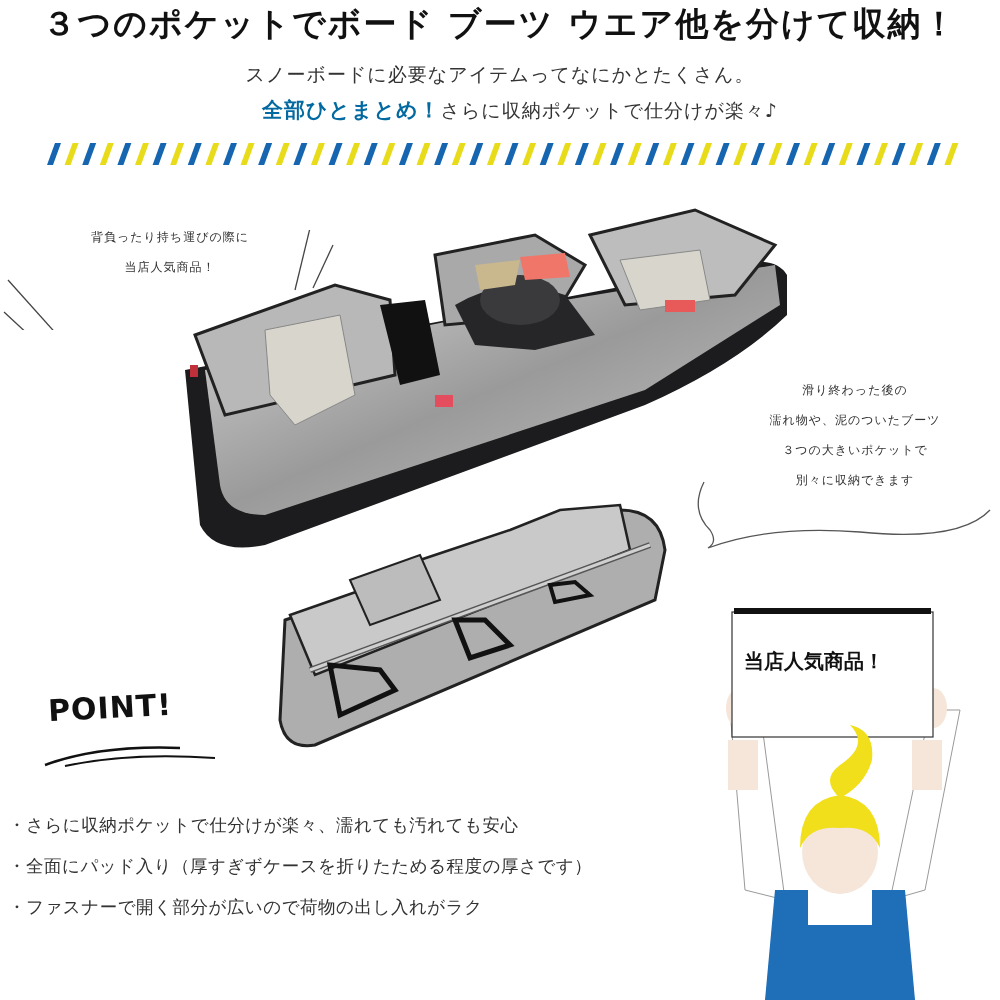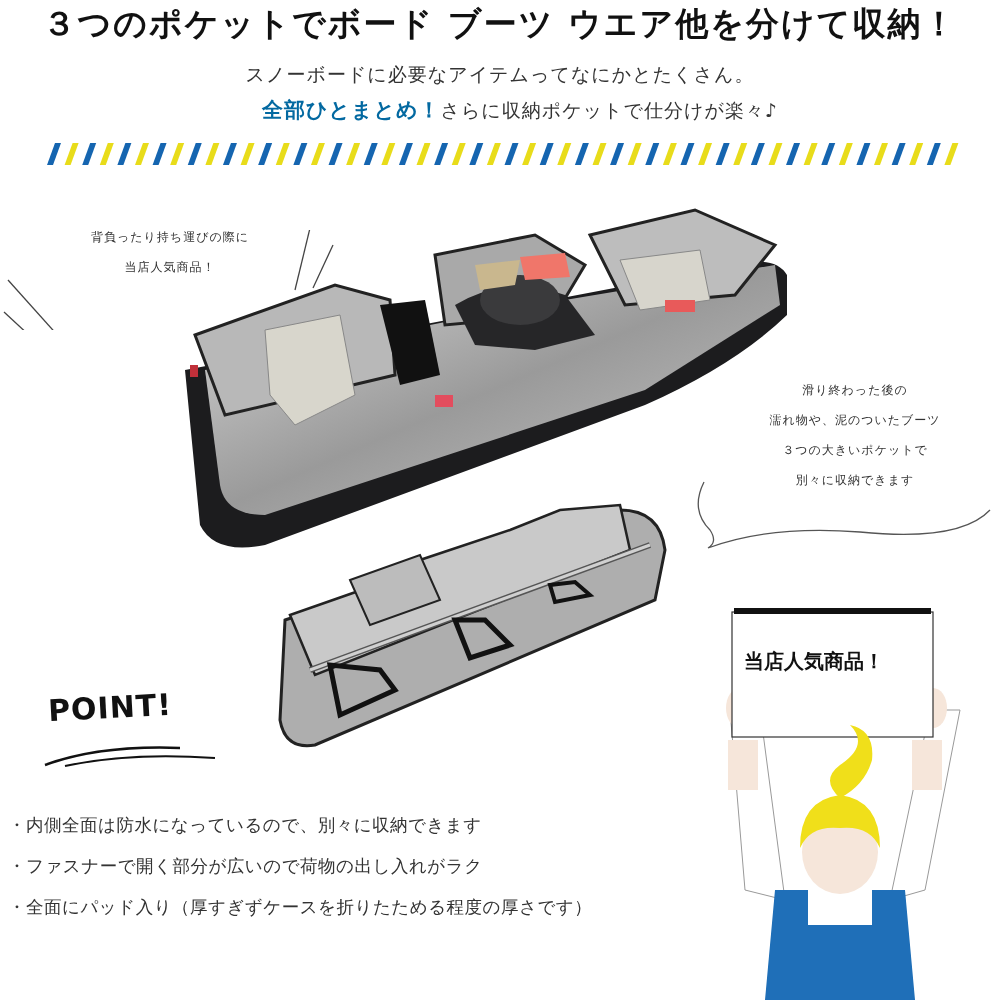--- a/index.html
+++ b/index.html
@@ -157,23 +157,23 @@
   <path d="M80 90 L150 65 L170 110 L100 135 Z" fill="#bcbcbc" stroke="#222" stroke-width="2"></path>
 </svg>
 
 <div class="abs point">POINT!</div>
 <svg class="abs" style="left:40px;top:740px;width:180px;height:30px">
   <path d="M5 25 Q60 5 140 8" fill="none" stroke="#111" stroke-width="2.5"></path>
   <path d="M25 26 Q90 12 175 18" fill="none" stroke="#111" stroke-width="2"></path>
 </svg>
 
 <div class="abs bullets">
-  <div class="li">・内側全面は防水になっているので、別々に収納できます</div>
+  <div class="li">・さらに収納ポケットで仕分けが楽々、濡れても汚れても安心</div>
+  <div class="li">・全面にパッド入り（厚すぎずケースを折りたためる程度の厚さです）</div>
   <div class="li">・ファスナーで開く部分が広いので荷物の出し入れがラク</div>
-  <div class="li">・全面にパッド入り（厚すぎずケースを折りたためる程度の厚さです）</div>
 </div>
 
 <svg class="abs" style="left:700px;top:590px;width:300px;height:410px" viewBox="0 0 300 410">
 
   <path d="M30 120 L45 300 L85 310 L60 120 Z" fill="#ffffff" stroke="#999" stroke-width="1"></path>
   <path d="M260 120 L225 300 L190 310 L230 120 Z" fill="#ffffff" stroke="#999" stroke-width="1"></path>
   <rect x="28" y="150" width="30" height="50" fill="#f6e6da"></rect>
   <rect x="212" y="150" width="30" height="50" fill="#f6e6da"></rect>
 
   <ellipse cx="40" cy="118" rx="14" ry="20" fill="#f6e6da"></ellipse>

